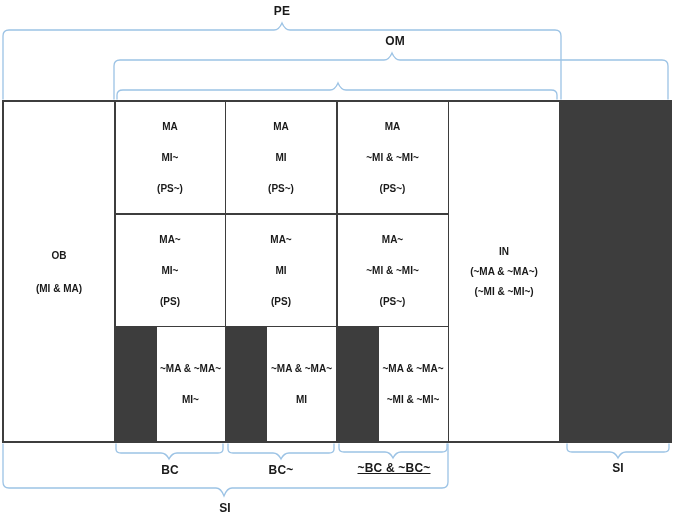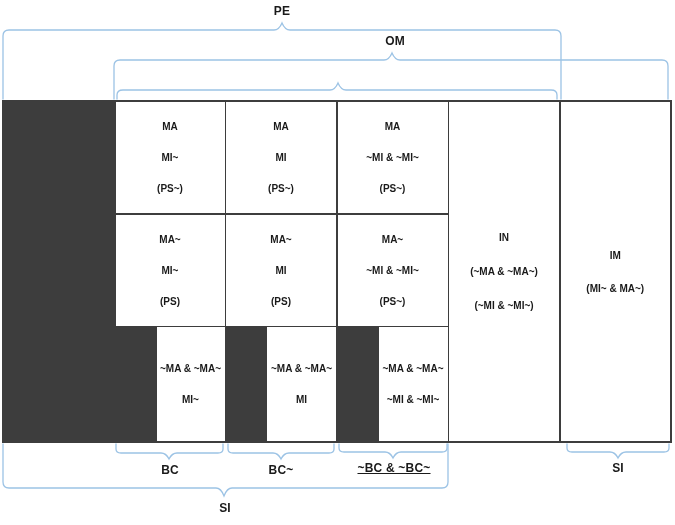--- a/index.html
+++ b/index.html
@@ -33,21 +33,21 @@
     background:#ffffff;
     display:flex;flex-direction:column;
     align-items:center;justify-content:center;
     gap:18px;
     font-size:10px;font-weight:bold;
     text-align:center;white-space:nowrap;
   }
   .cell .line{line-height:13px;}
   .tall{gap:20px;}
   #cell-ob{grid-column:1;grid-row:1/4;}
-  #cell-in{grid-column:5;grid-row:1/4;gap:21px;}
+  #cell-in{grid-column:5;grid-row:1/4;gap:7px;}
   #cell-im{grid-column:6;grid-row:1/4;}
   .c2{grid-column:2;} .c3{grid-column:3;} .c4{grid-column:4;}
   .r1{grid-row:1;} .r2{grid-row:2;} .r3{grid-row:3;margin-left:41px;}
 </style>
 </head>
 <body>
 
 <div id="stage">
 
   <svg id="brace-layer" viewBox="0 0 675 525" xmlns="http://www.w3.org/2000/svg" fill="none" stroke-width="1.3" stroke-linecap="round">
@@ -65,20 +65,24 @@
   <div class="brace-label" style="left:395px;top:34px;">OM</div>
   <div class="brace-label" style="left:338px;top:64px;margin-top:40px;">OP</div>
   <div class="brace-label" style="left:170px;top:463px;">BC</div>
   <div class="brace-label" style="left:281px;top:463px;">BC~</div>
   <div class="brace-label" style="left:394px;top:461px;text-decoration:underline;">~BC &amp; ~BC~</div>
   <div class="brace-label" style="left:618px;top:461px;">SI</div>
   <div class="brace-label" style="left:225px;top:501px;">SI</div>
 
   <div id="grid">
 
+    <div class="cell tall" id="cell-ob">
+      <span class="line">OB</span>
+      <span class="line">(MI &amp; MA)</span>
+    </div>
 
     <div class="cell c2 r1">
       <span class="line">MA</span>
       <span class="line">MI~</span>
       <span class="line">(PS~)</span>
     </div>
     <div class="cell c3 r1">
       <span class="line">MA</span>
       <span class="line">MI</span>
       <span class="line">(PS~)</span>
@@ -88,24 +92,20 @@
       <span class="line">~MI &amp; ~MI~</span>
       <span class="line">(PS~)</span>
     </div>
 
     <div class="cell tall" id="cell-in">
       <span class="line">IN</span>
       <span class="line">(~MA &amp; ~MA~)</span>
       <span class="line">(~MI &amp; ~MI~)</span>
     </div>
 
-    <div class="cell tall" id="cell-im">
-      <span class="line">IM</span>
-      <span class="line">(MI~ &amp; MA~)</span>
-    </div>
 
     <div class="cell c2 r2">
       <span class="line">MA~</span>
       <span class="line">MI~</span>
       <span class="line">(PS)</span>
     </div>
     <div class="cell c3 r2">
       <span class="line">MA~</span>
       <span class="line">MI</span>
       <span class="line">(PS)</span>

